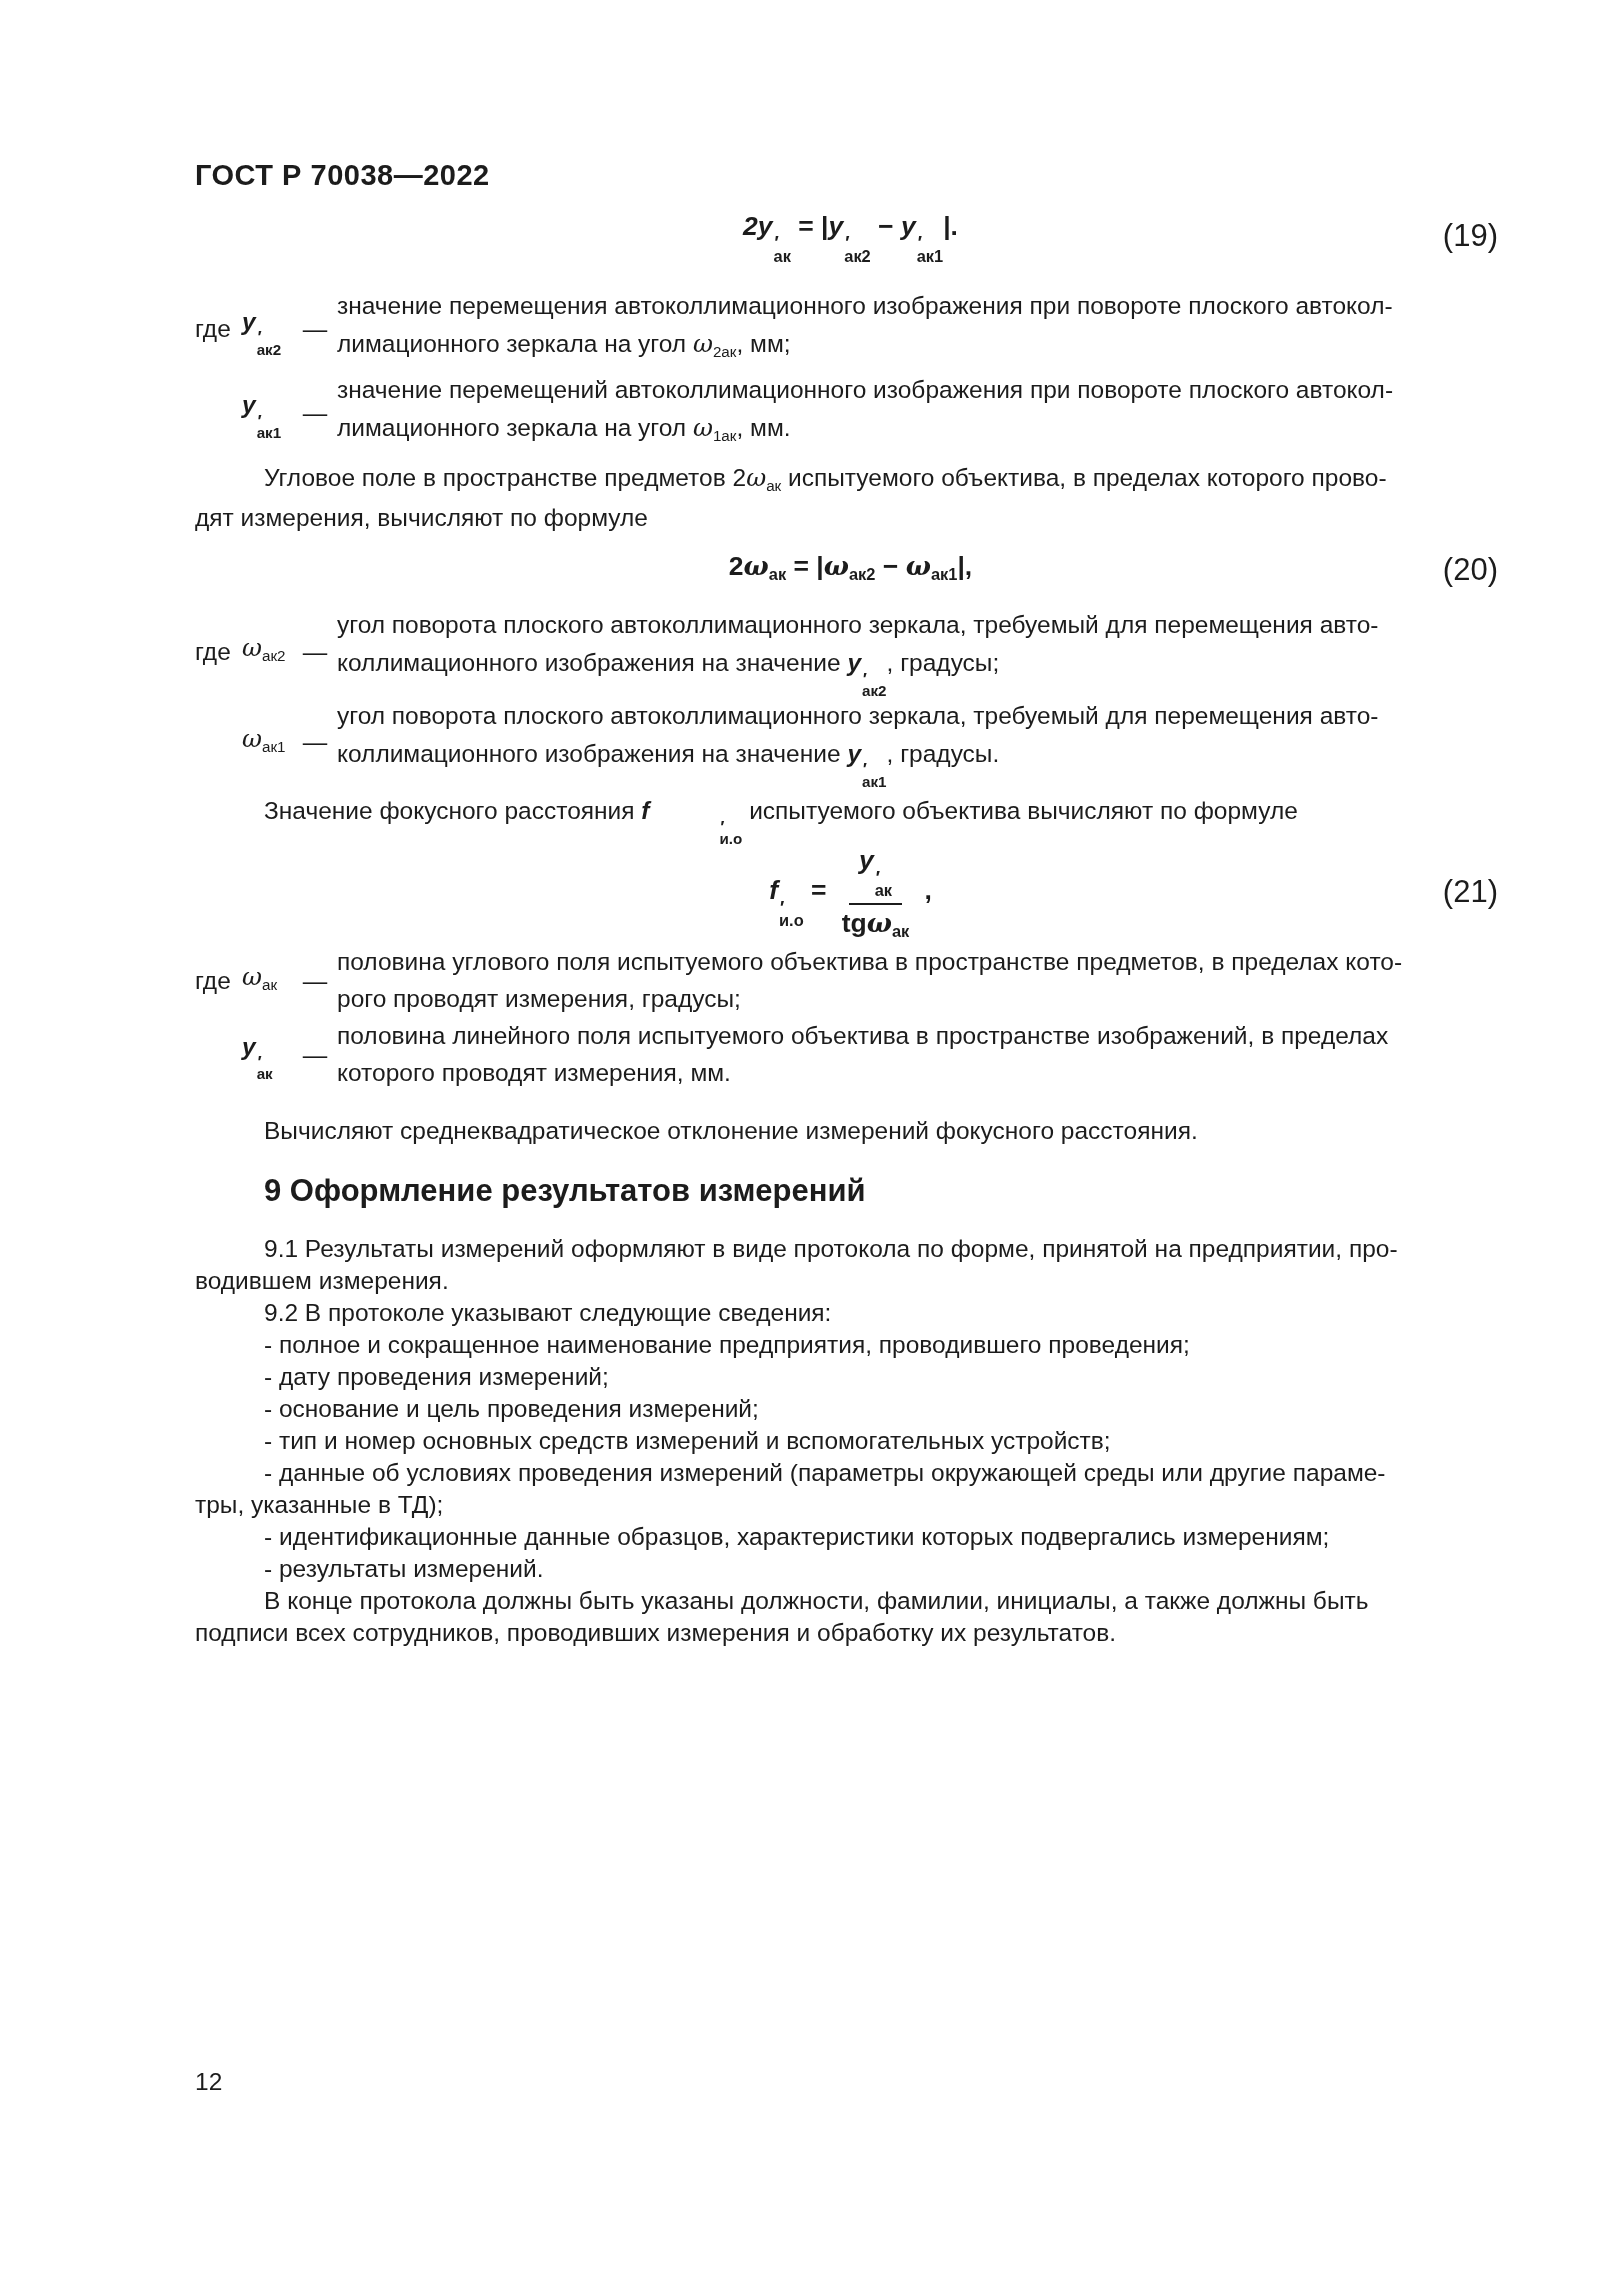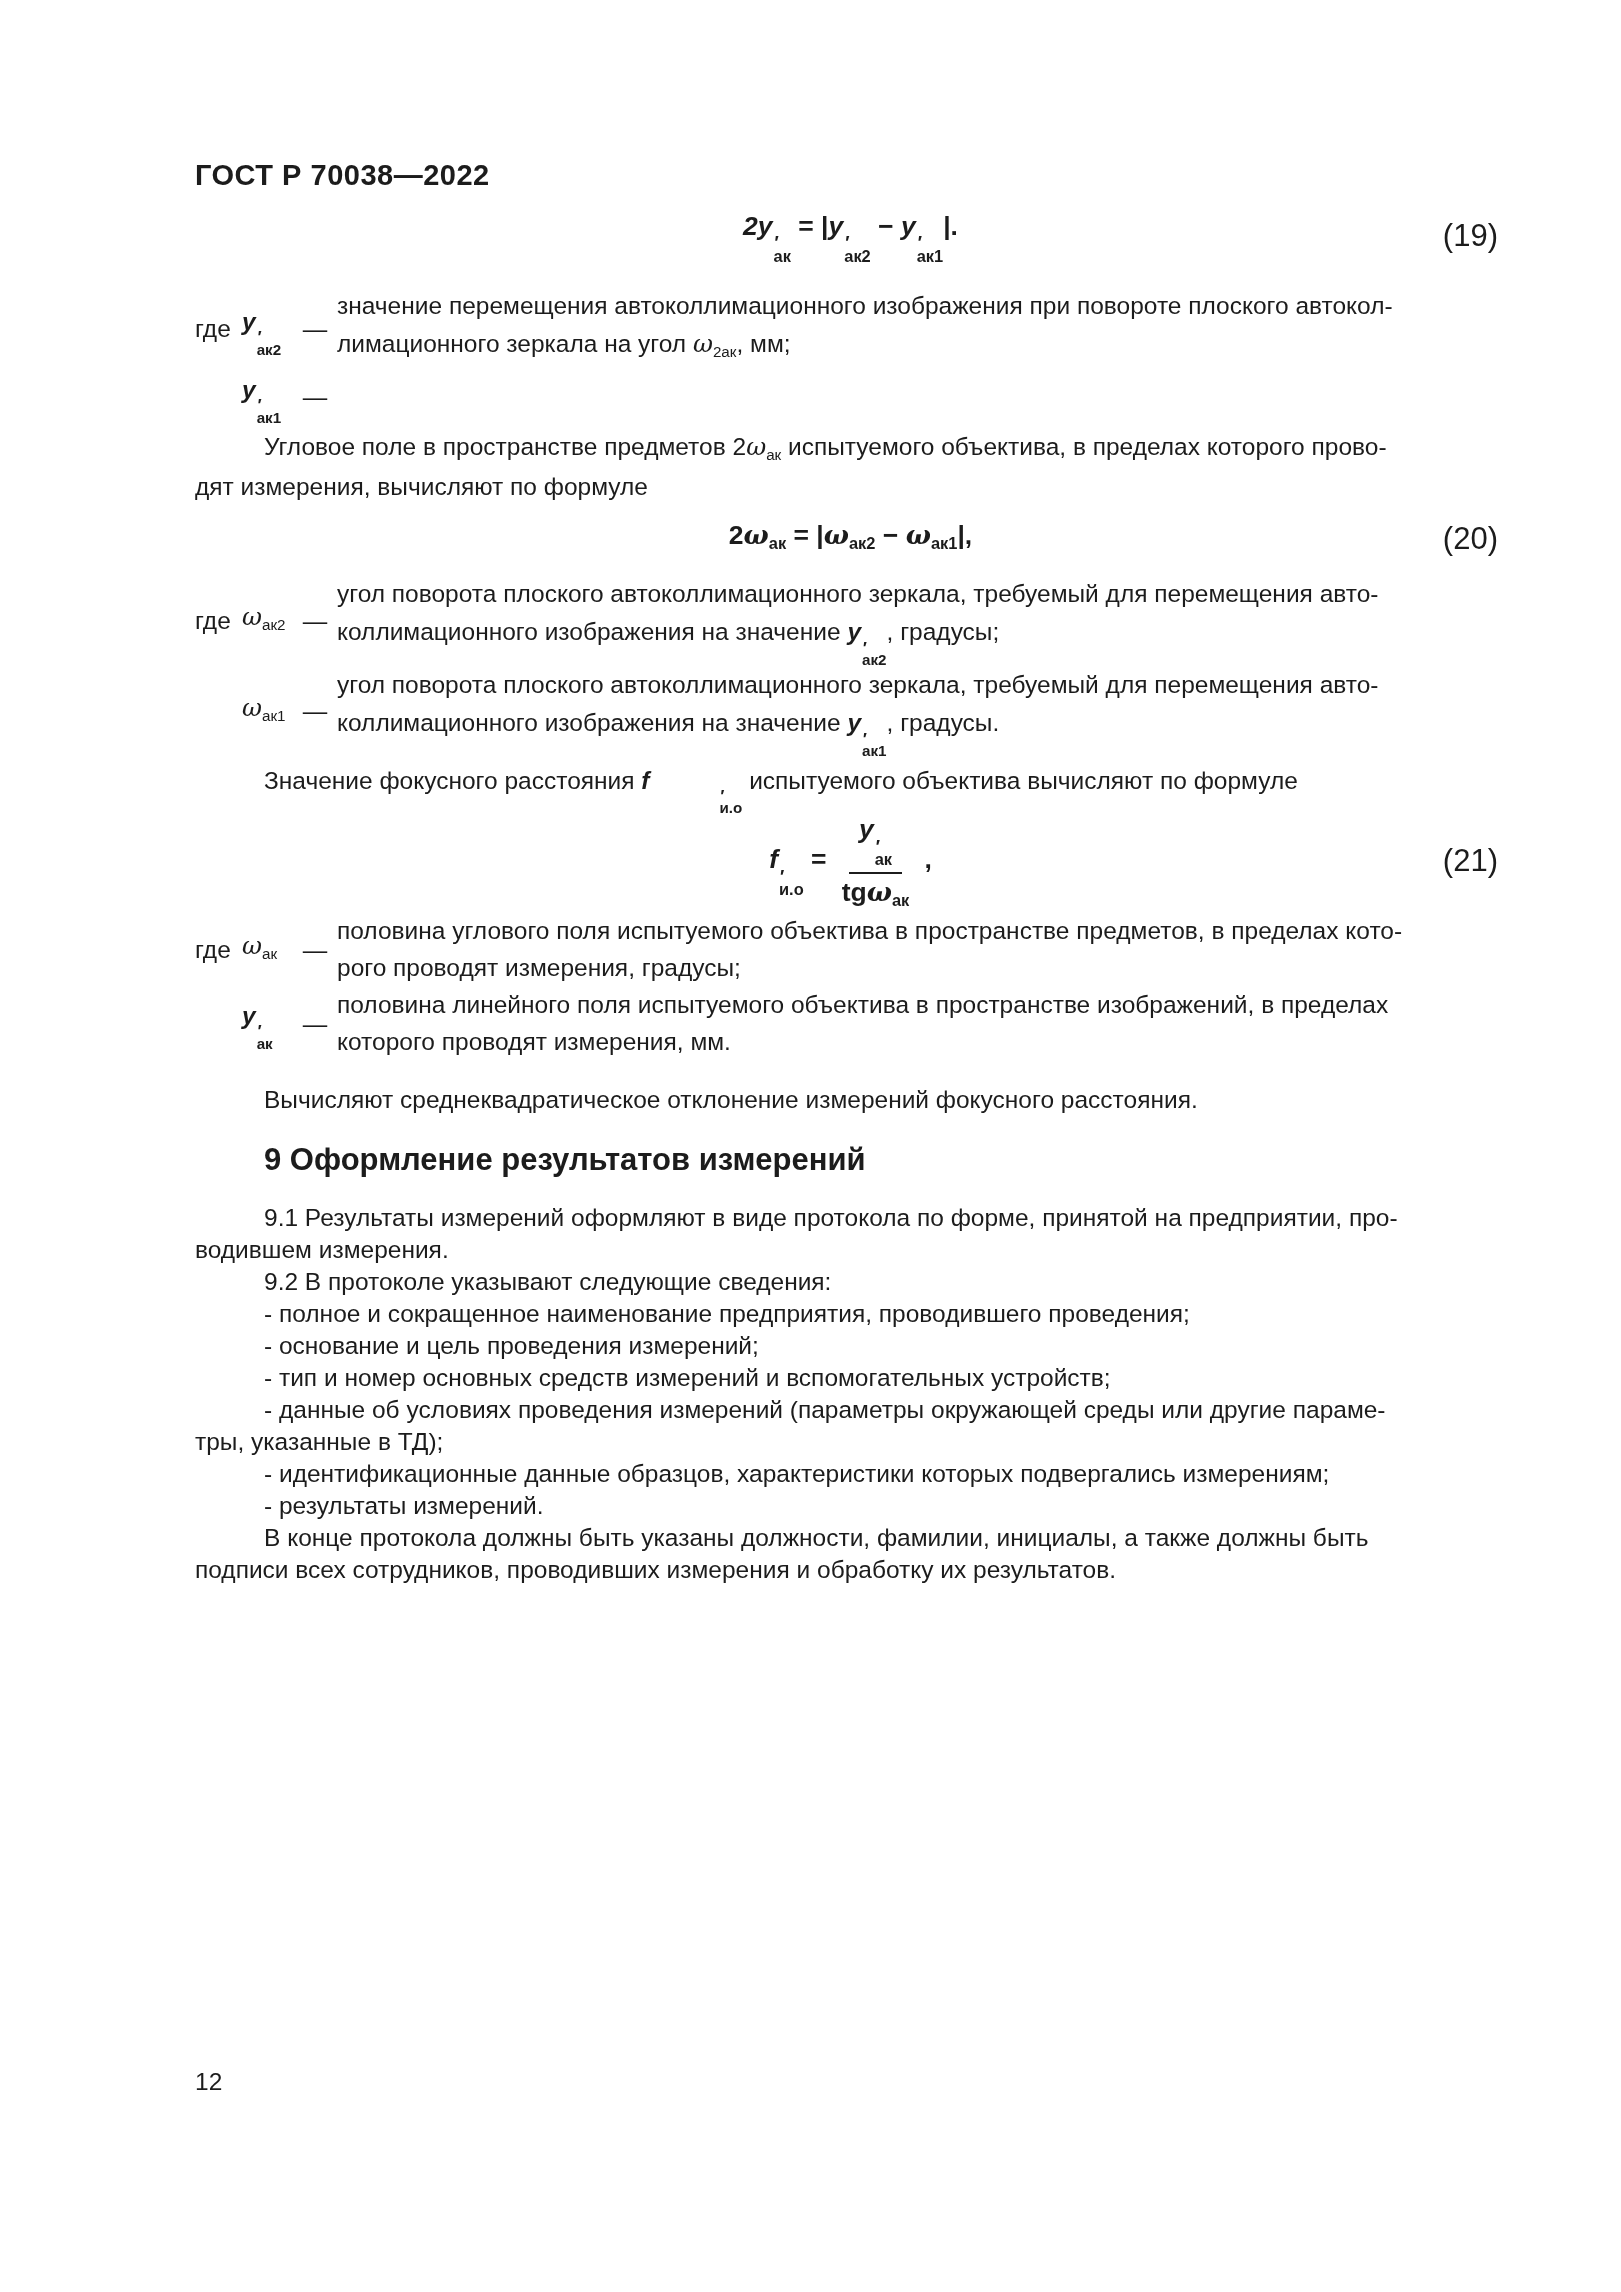--- a/index.html
+++ b/index.html
@@ -111,20 +111,21 @@
     </div>
     <div class="def-item">
       <div class="def-term">
         <span class="def-where"></span>
         <span class="def-sym"><span class="tk-bi">y</span><span class="ps">
               <span class="pp">′</span>
               <span class="ss">ак1</span>
             </span></span>
         <span class="def-dash">—</span>
       </div>
+      <div class="def-text"><span class="tk-n">значение перемещений автоколлимационного изображения при повороте плоского автокол-</span><br><span class="tk-n">лимационного зеркала на угол </span><span class="tk-w">ω</span><span class="tk-sub">1ак</span><span class="tk-n">, мм.</span></div>
     </div>
   </div>
 
   <p class="para mt8"><span class="tk-n">Угловое поле в пространстве предметов 2</span><span class="tk-w">ω</span><span class="tk-sub">ак</span><span class="tk-n"> испытуемого объектива, в пределах которого прово-</span><br><span class="tk-n">дят измерения, вычисляют по формуле</span></p>
 
   <div class="formula-row" style="margin-top:7.8px;height:57px;">
     <span class="formula"><span class="tk-n">2</span><span class="tk-w">ω</span><span class="tk-sub">ак</span><span class="tk-n"> = |</span><span class="tk-w">ω</span><span class="tk-sub">ак2</span><span class="tk-n"> − </span><span class="tk-w">ω</span><span class="tk-sub">ак1</span><span class="tk-n">|,</span></span>
     <span class="formula-number">(20)</span>
   </div>
 
@@ -196,20 +197,21 @@
 
   <p class="para mt6">Вычисляют среднеквадратическое отклонение измерений фокусного расстояния.</p>
 
   <h2 class="section-heading">9 Оформление результатов измерений</h2>
 
   <p class="para mt24"><span class="tk-n">9.1 Результаты измерений оформляют в виде протокола по форме, принятой на предприятии, про-</span><br><span class="tk-n">водившем измерения.</span></p>
   <p class="para">9.2 В протоколе указывают следующие сведения:</p>
 
   <div class="plist">
     <p class="para"><span class="tk-n">- полное и сокращенное наименование предприятия, проводившего проведения;</span></p>
+    <p class="para"><span class="tk-n">- дату проведения измерений;</span></p>
     <p class="para"><span class="tk-n">- основание и цель проведения измерений;</span></p>
     <p class="para"><span class="tk-n">- тип и номер основных средств измерений и вспомогательных устройств;</span></p>
     <p class="para"><span class="tk-n">- данные об условиях проведения измерений (параметры окружающей среды или другие параме-</span><br><span class="tk-n">тры, указанные в ТД);</span></p>
     <p class="para"><span class="tk-n">- идентификационные данные образцов, характеристики которых подвергались измерениям;</span></p>
     <p class="para"><span class="tk-n">- результаты измерений.</span></p>
   </div>
 
   <p class="closing"><span class="tk-n">В конце протокола должны быть указаны должности, фамилии, инициалы, а также должны быть</span><br><span class="tk-n">подписи всех сотрудников, проводивших измерения и обработку их результатов.</span></p>
 
 </div>

